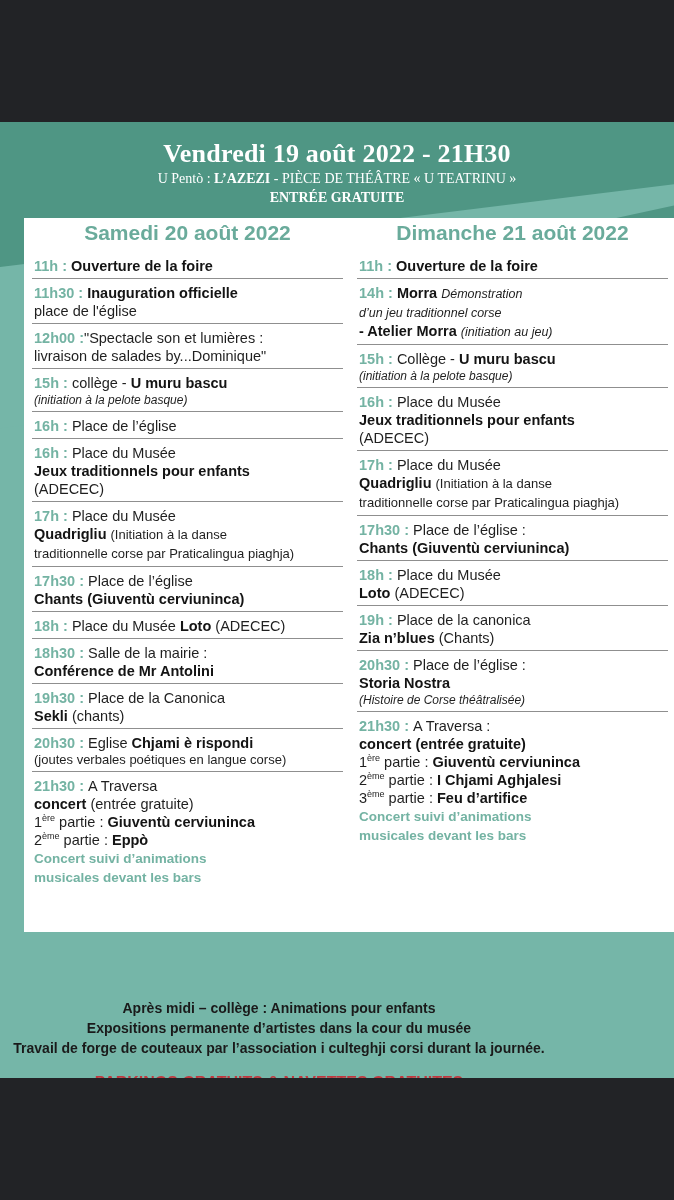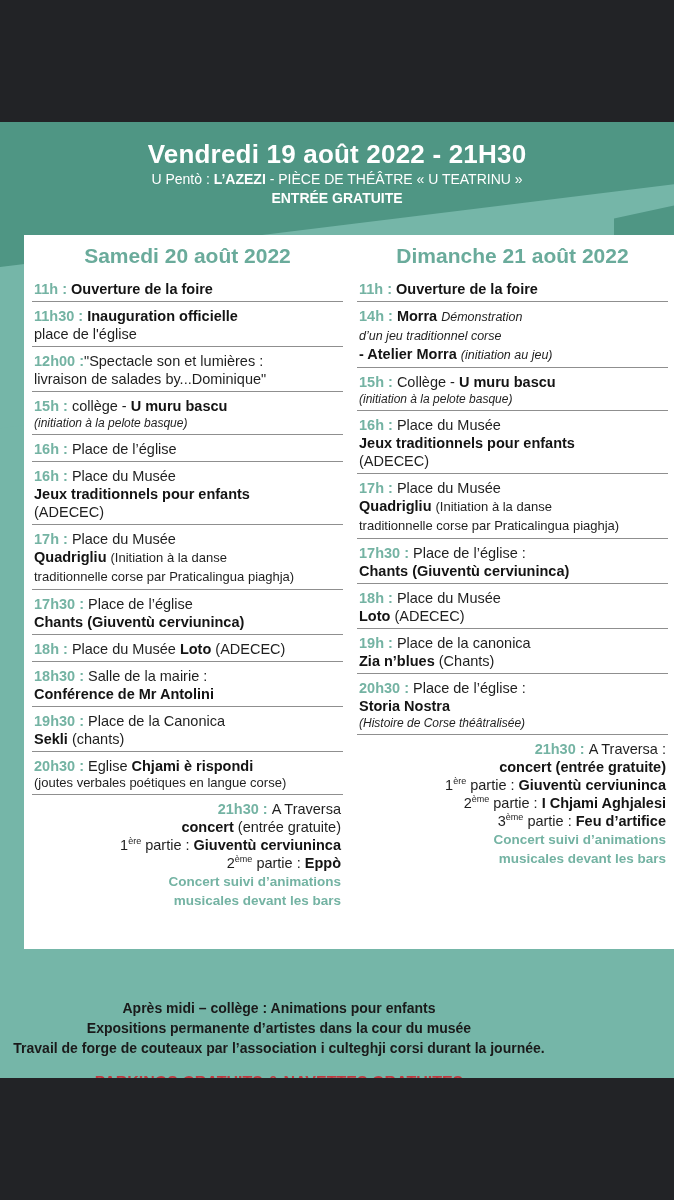--- a/index.html
+++ b/index.html
@@ -16,38 +16,38 @@
   }
   .poster .band-diag {
     position: absolute; left: -40px; top: 150px; width: 760px; height: 160px;
     background: #75b6a8; transform: rotate(-7deg); transform-origin: left top;
   }
   .poster .band-right {
     position: absolute; right: 0; top: 90px; width: 60px; height: 240px;
     background: #4f9684; transform: skewY(-12deg);
   }
 
-  .header { position: absolute; left: 0; top: 16px; width: 674px; text-align: center; color: #fff; z-index: 2; }
+  .header { position: absolute; left: 0; top: 16px; width: 674px; text-align: center; color: #fff; z-index: 2; font-family: Liberation Serif, serif; }
   .header .title { font-size: 26px; font-weight: bold; letter-spacing: 0.2px; line-height: 32px; }
   .header .subtitle { font-size: 14px; line-height: 18px; }
   .header .subtitle b { font-weight: bold; }
   .header .entry-free { font-size: 14px; font-weight: bold; line-height: 20px; }
 
   .panel {
-    position: absolute; top: 113px; width: 327px; background: #fff; z-index: 2;
-    padding: 6px 8px 12px 8px;
+    position: absolute; top: 96px; width: 327px; background: #fff; z-index: 2;
+    padding: 0 8px 12px 8px;
   }
   .panel.left { left: 24px; height: 714px; }
   .panel.right { left: 349px; height: 714px; }
   .panel .day-title {
     color: #6aab9b; font-size: 21px; font-weight: bold; text-align: center;
     line-height: 30px; margin-bottom: 8px;
   }
   .entry { border-bottom: 1.5px solid #8f8f8f; padding: 1px 2px 3px 2px; margin-bottom: 4px; }
-  .entry.last { border-bottom: none; text-align: right; }
+  .entry.last { border-bottom: none; }
   .line { font-size: 14.5px; line-height: 18px; color: #1f1f1f; white-space: nowrap; }
   .seg-time { color: #74b3a3; font-weight: bold; }
   .seg-b { font-weight: bold; color: #141414; }
   .seg-i { font-style: italic; font-size: 12.5px; }
   .seg-s { font-size: 13px; }
   .seg-si { font-size: 12px; font-style: italic; }
   .seg-sup { font-size: 9px; vertical-align: super; line-height: 0; }
   .seg-g { color: #74b3a3; font-weight: bold; font-size: 13.5px; }
   .line.small-line { font-size: 12.5px; line-height: 16px; }
 

